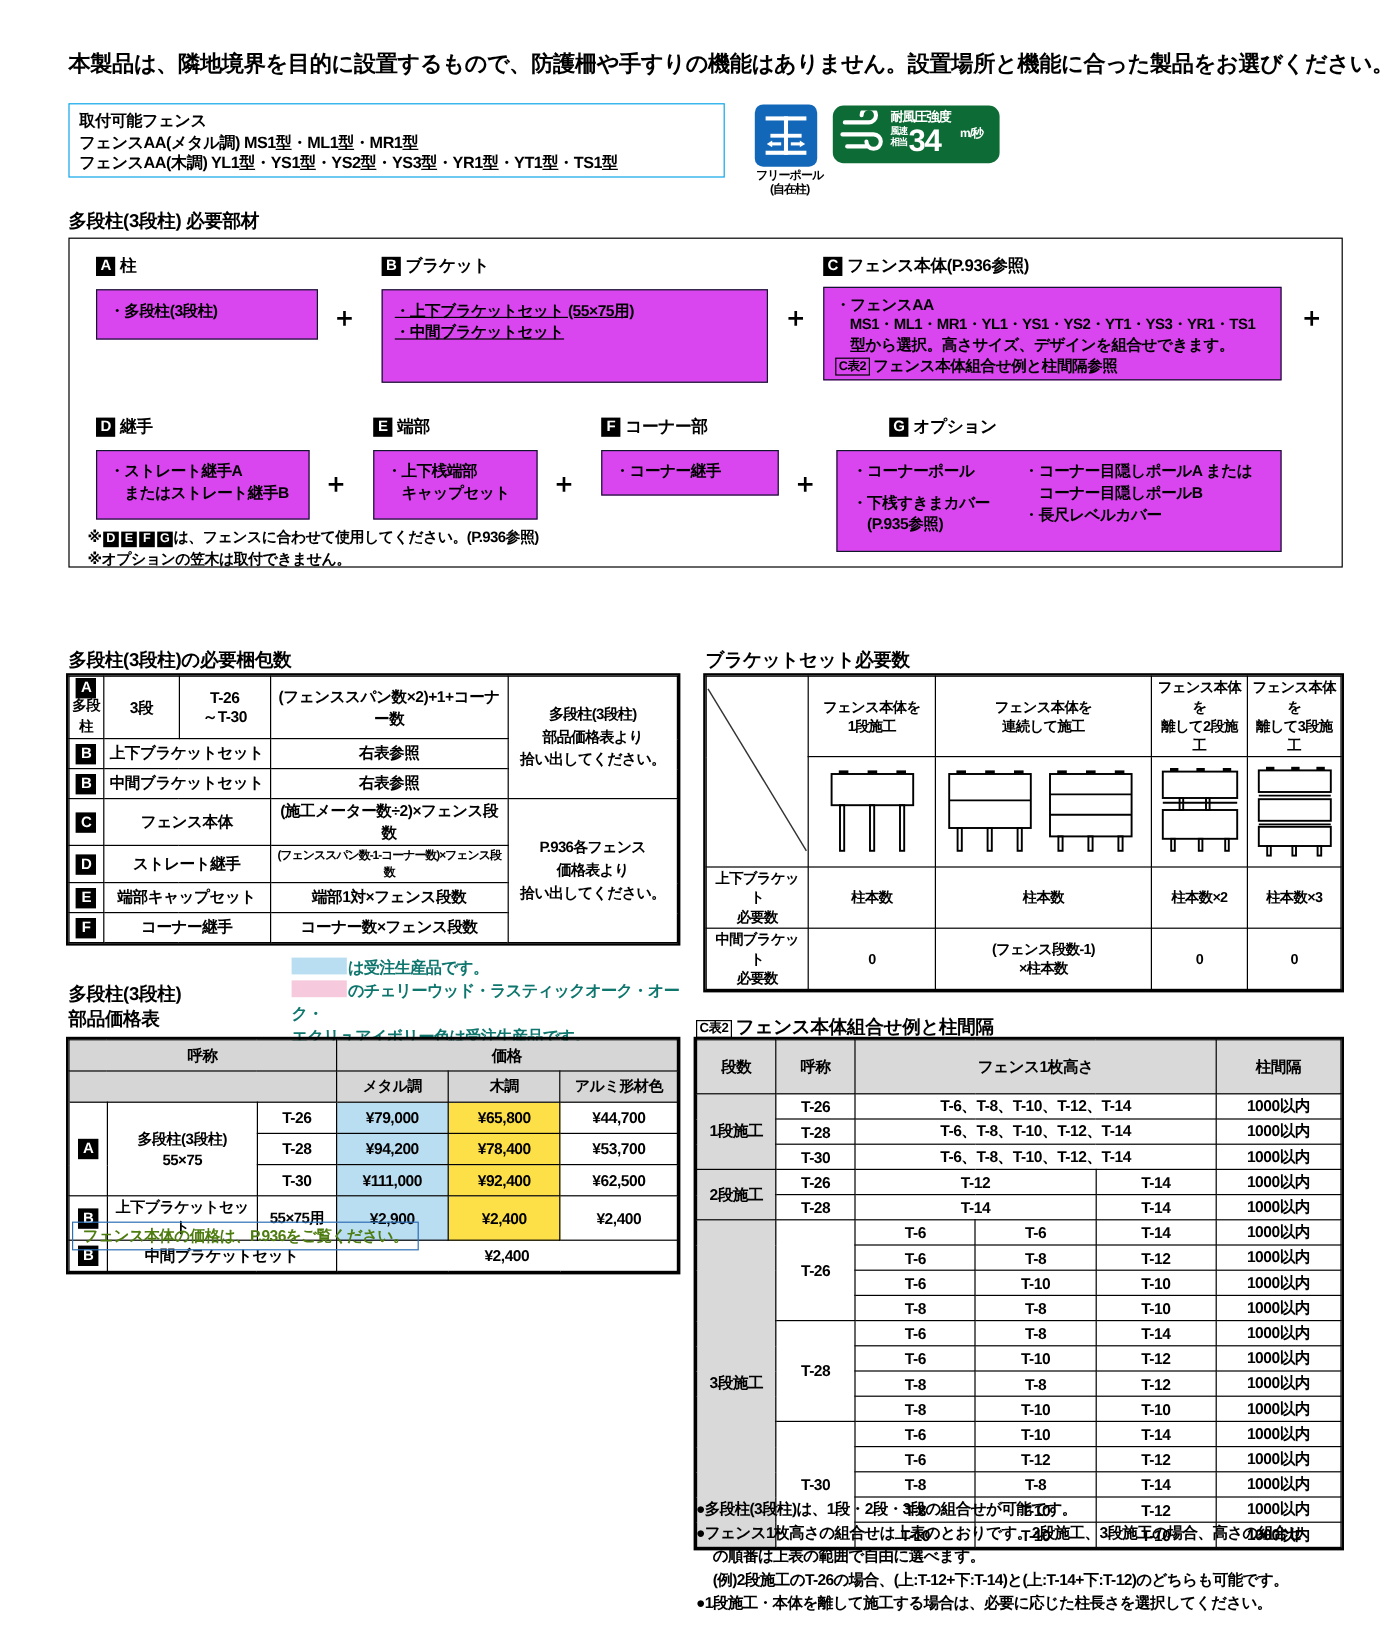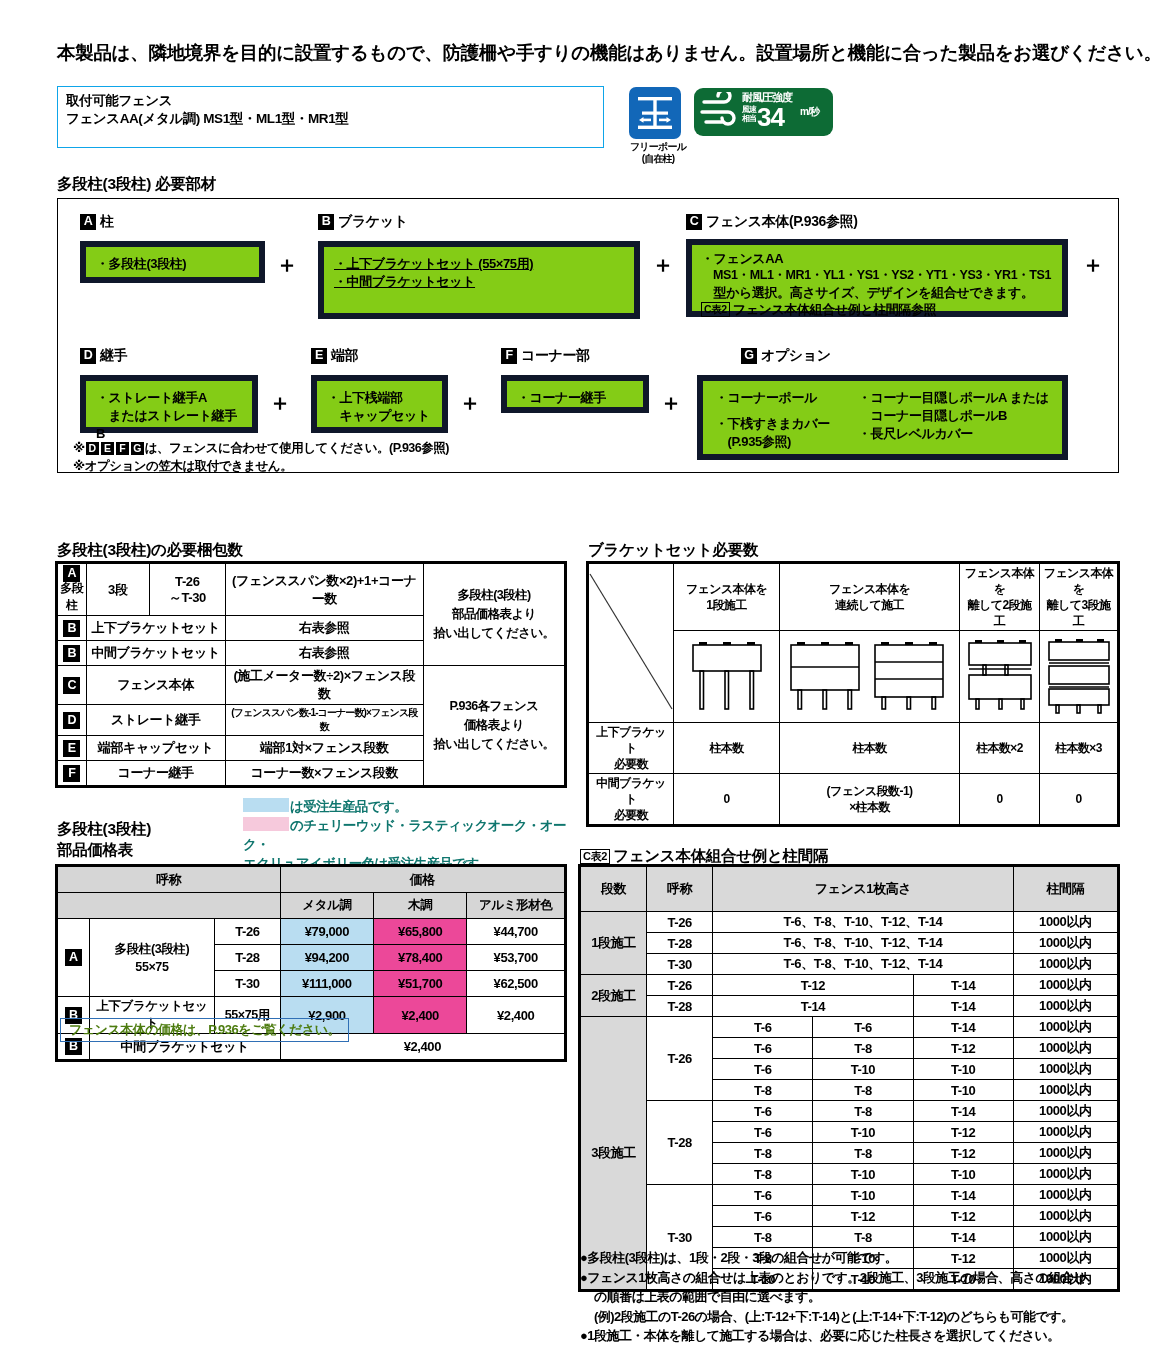--- a/index.html
+++ b/index.html
@@ -52,21 +52,21 @@
     border:1px solid #000;
   }
   .grpLabel { position:absolute; font-size:14px; font-weight:bold; letter-spacing:-0.4px; white-space:nowrap; }
   .badge {
     display:inline-block; background:#000; color:#fff;
     font-size:12.5px; font-weight:bold; line-height:15px;
     width:16px; height:16px; text-align:center; vertical-align:1px;
     margin-right:4px; font-family:"Liberation Sans",sans-serif;
   }
   .pbox {
-    position:absolute; border:6px solid #0f172a; background:#84cc16;
+    position:absolute; border:1px solid #0f172a; background:#d946ef;
     font-size:13px; font-weight:bold; line-height:18px; letter-spacing:-0.4px;
     padding:8px 10px;
   }
   .plus { position:absolute; font-size:22px; font-weight:bold; }
   .c2tag {
     display:inline-block; border:1px solid #000; padding:0 2px;
     font-size:10.5px; font-weight:bold; line-height:13px; margin-right:3px;
     vertical-align:1.5px;
   }
   .notes-small {
@@ -98,21 +98,21 @@
 
   
   #brkTable { left:588px; top:563px; width:530px; }
   #brkTable td { font-size:12px; letter-spacing:-0.6px; }
 
   
   #priceTable { left:57px; top:866px; width:508px; }
   #priceTable td, #priceTable th { height:26px; }
   .hdr { background:#d6d6d6; }
   .c-blue { background:#b9ddf1; }
-  .c-pink { background:#ec4899; }
+  .c-pink { background:#fde047; }
   .yen { font-size:15px; letter-spacing:-0.5px; }
 
   
   .legend { position:absolute; left:243px; top:797px; width:330px;
             font-size:13.5px; font-weight:bold; color:#0f766e; line-height:19px; letter-spacing:-0.6px; }
   .sw { display:inline-block; width:46px; height:14px; vertical-align:-1px; margin-right:1px; }
   .sw-b { background:#b9ddf1; }
   .sw-p { background:#f6c9dc; }
   .pricenote {
     position:absolute; left:60px; top:1018px;
@@ -133,20 +133,21 @@
 </head>
 <body>
 
 <div class="pg">
 
   <div class="headline">本製品は、隣地境界を目的に設置するもので、防護柵や手すりの機能はありません。設置場所と機能に合った製品をお選びください。</div>
 
   <div class="fencebox">
     <div>取付可能フェンス</div>
     <div>フェンスAA(メタル調) MS1型・ML1型・MR1型</div>
+    <div>フェンスAA(木調) YL1型・YS1型・YS2型・YS3型・YR1型・YT1型・TS1型</div>
   </div>
 
   <div class="freepole">
     <div class="fp-sq">
       <svg width="52" height="52" viewBox="0 0 52 52">
         <rect x="9" y="10" width="34" height="3.4" fill="#fff"></rect>
         <rect x="24.3" y="10" width="3.4" height="32" fill="#fff"></rect>
         <rect x="13" y="24.5" width="26" height="3.2" fill="#fff"></rect>
         <rect x="9" y="38.6" width="34" height="3.4" fill="#fff"></rect>
         <g fill="#fff">
@@ -467,21 +468,21 @@
     </tr>
     <tr>
       <td>T-28</td>
       <td class="c-blue yen">¥94,200</td>
       <td class="c-pink yen">¥78,400</td>
       <td class="yen">¥53,700</td>
     </tr>
     <tr>
       <td>T-30</td>
       <td class="c-blue yen">¥111,000</td>
-      <td class="c-pink yen">¥51,700</td>
+      <td class="c-pink yen">¥92,400</td>
       <td class="yen">¥62,500</td>
     </tr>
     <tr>
       <td class="lbl-cell"><span class="sq-b">B</span></td>
       <td style="font-size:12.5px">上下ブラケットセット</td>
       <td style="font-size:12.5px">55×75用</td>
       <td class="c-blue yen">¥2,900</td>
       <td class="c-pink yen">¥2,400</td>
       <td class="yen">¥2,400</td>
     </tr>

